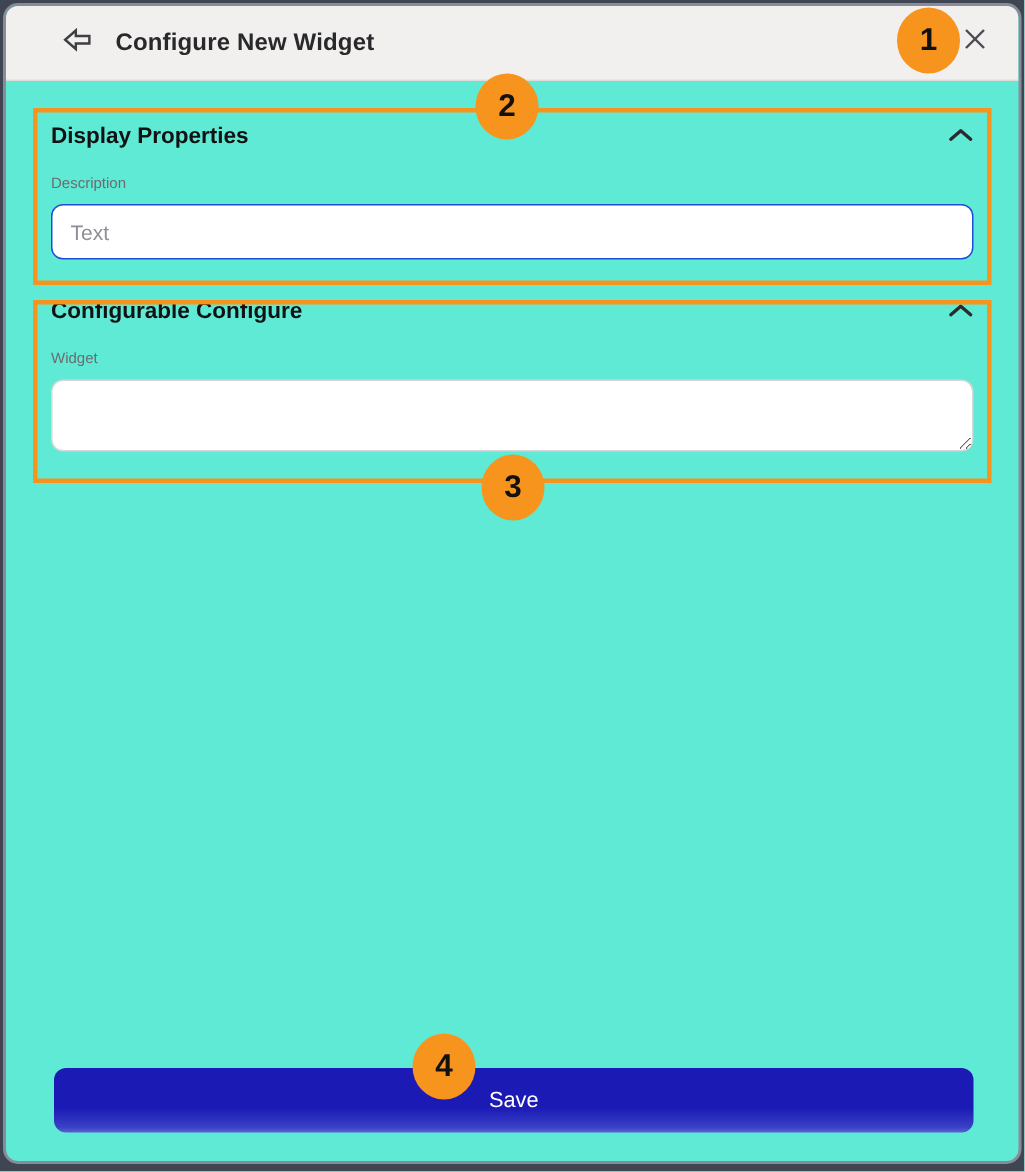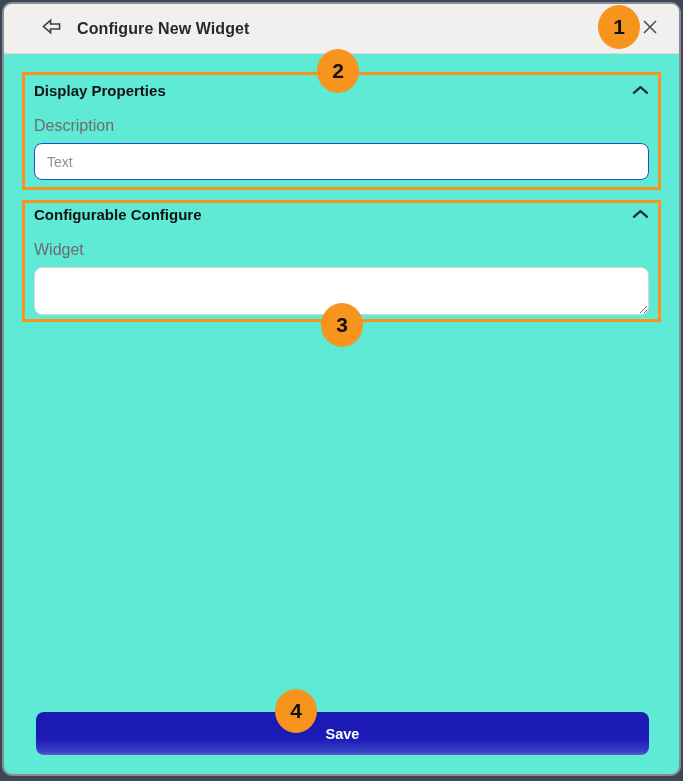--- a/index.html
+++ b/index.html
@@ -67,21 +67,21 @@
     cursor: pointer;
   }
   .section-title {
     font-size: 15px;
     font-weight: 700;
     color: #121214;
   }
   .chevron { display: flex; align-items: center; }
   .field-label {
     margin-top: 16px;
-    font-size: 16px;
+    font-size: 10px;
     color: #6c6c71;
   }
   .text-input {
     margin-top: 8px;
     width: 100%;
     height: 37px;
     box-sizing: border-box;
     border: 1px solid #1d4ed8;
     border-radius: 8px;
     padding: 0 12px;
@@ -110,21 +110,21 @@
   .save-btn {
     position: absolute;
     left: 32px; right: 30px;
     bottom: 19px;
     height: 43px;
     border: none;
     border-radius: 8px;
     background: linear-gradient(180deg, #1b1ab5 0%, #1b1ab5 62%, #3a41c6 92%, #5a63d2 100%);
     color: #ffffff;
     font-size: 14.5px;
-    font-weight: 700;
+    font-weight: 400;
     font-family: "Liberation Sans", "DejaVu Sans", sans-serif;
     cursor: pointer;
   }
   
   .overlay {
     position: absolute;
     inset: 0;
     pointer-events: none;
   }
   .ann-box {

